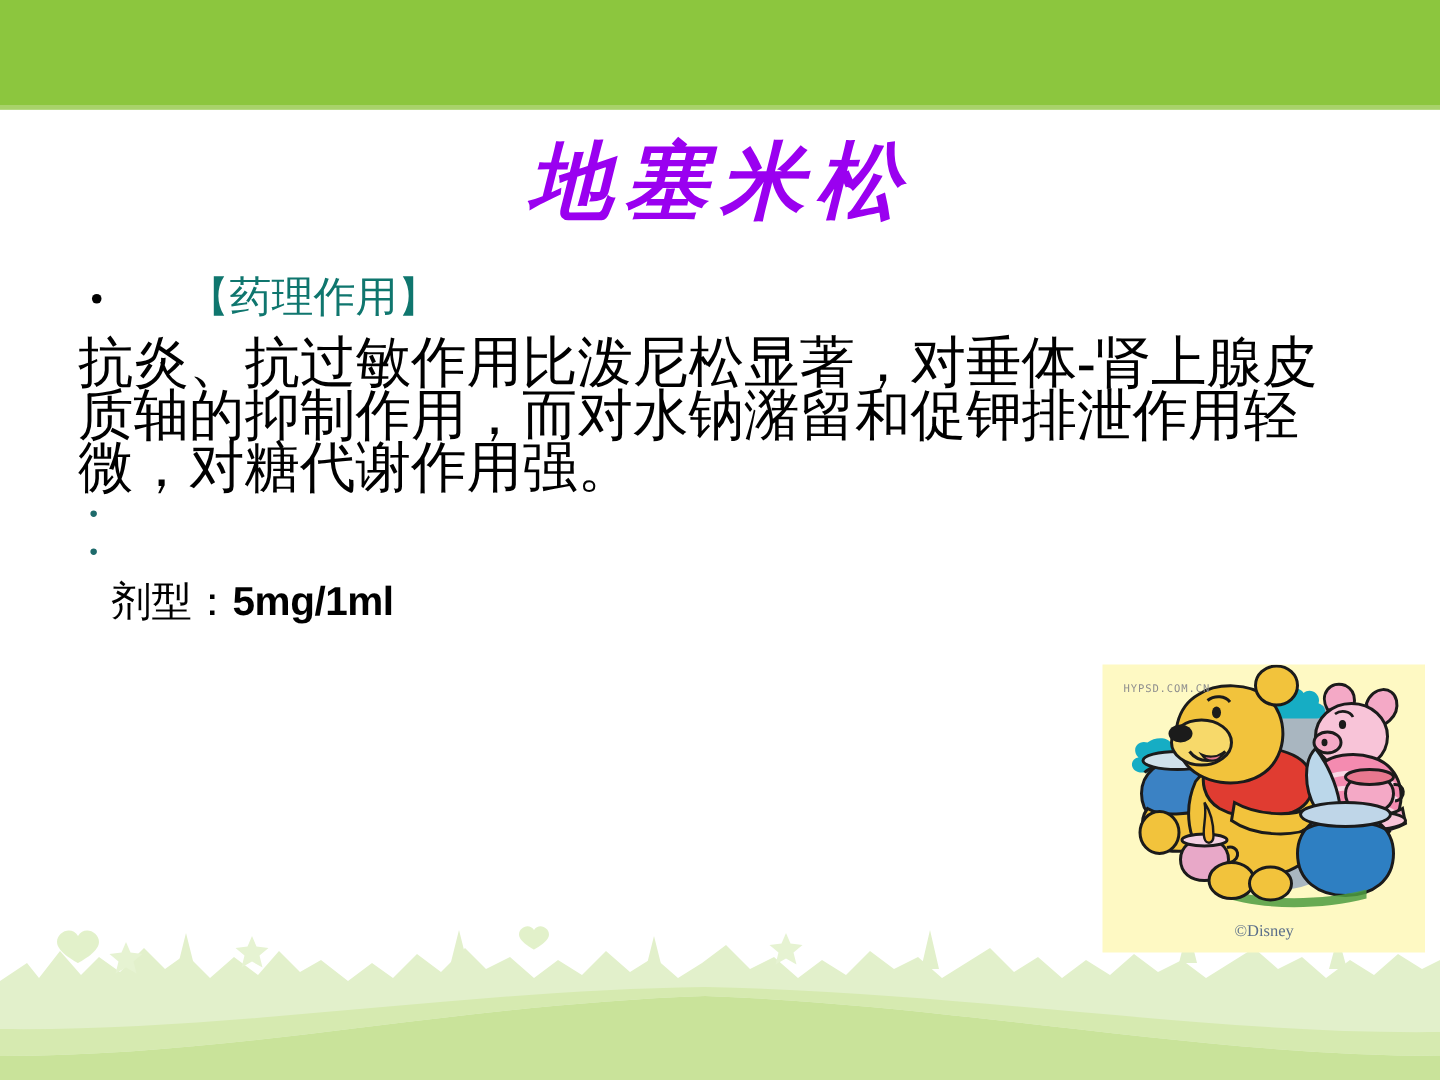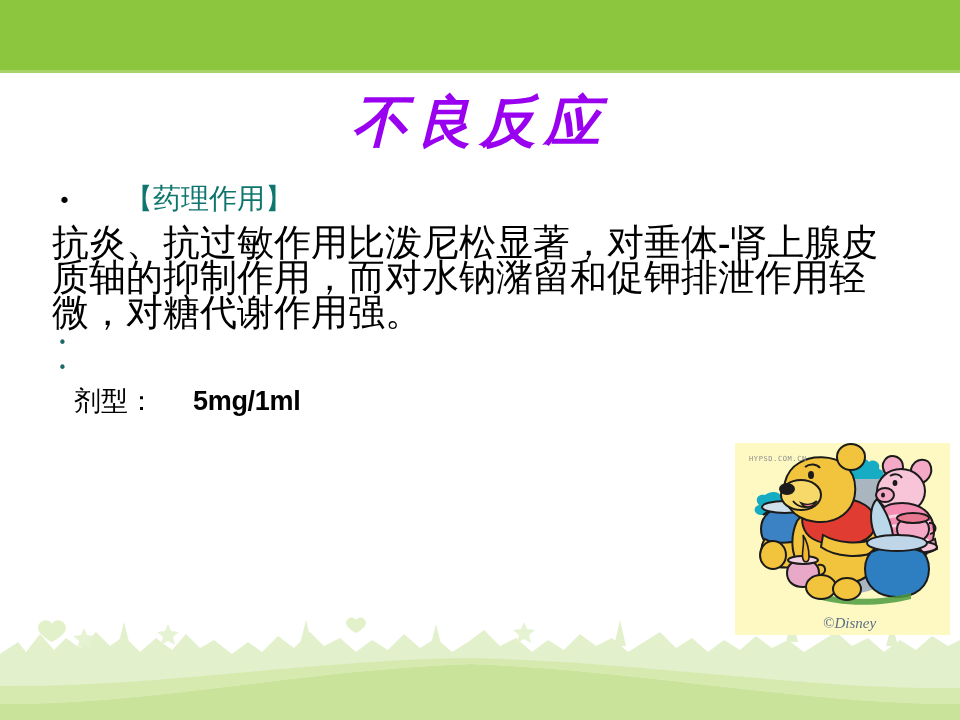--- a/index.html
+++ b/index.html
@@ -112,21 +112,20 @@
     font-size: 27px;
     line-height: 44px;
     font-family: "Liberation Serif", "DejaVu Serif", serif;
     padding-left: 74px;
     white-space: nowrap;
   }
   .dose-line .lat {
     font-family: "Liberation Sans", "DejaVu Sans", sans-serif;
     font-weight: bold;
     letter-spacing: -0.3px;
-    margin-left: 38px;
   }
 
   .sp-1 { height: 7px; }
   .sp-2 { height: 6px; }
   .sp-3 { height: 6px; }
   .sp-4 { height: 4px; }
   .sp-5 { height: 3px; }
 
   
   .clipart {
@@ -148,35 +147,34 @@
     font-size: 7px;
     letter-spacing: 0.6px;
     color: #8e8e8e;
     white-space: nowrap;
   }
   .clipart .disney {
     position: absolute;
     left: 88px;
     top: 172px;
     font-family: "Liberation Serif", serif;
-    font-style: italic;
-    font-size: 15px;
+    font-size: 11px;
     color: #5b6f8a;
     white-space: nowrap;
   }
 </style>
 </head>
 <body>
 
 <div id="slide">
 
   <div class="top-band"></div>
   <div class="top-band-edge"></div>
 
-  <div class="title">不良反应</div>
+  <div class="title">地塞米松</div>
 
   <div class="content">
 
     <div class="bullet-line lvl-a">
       <span class="dot">•</span>
       <span class="heading">【药理作用】</span>
     </div>
     <div class="sp-1"></div>
     <div class="para"><span>抗炎、抗过敏作用比泼尼松显著，对垂体</span><span class="b">-</span><span>肾上腺皮质轴的抑制作用，而对水钠潴留和促钾排泄作用轻微，对糖代谢作用强。</span></div>
 

